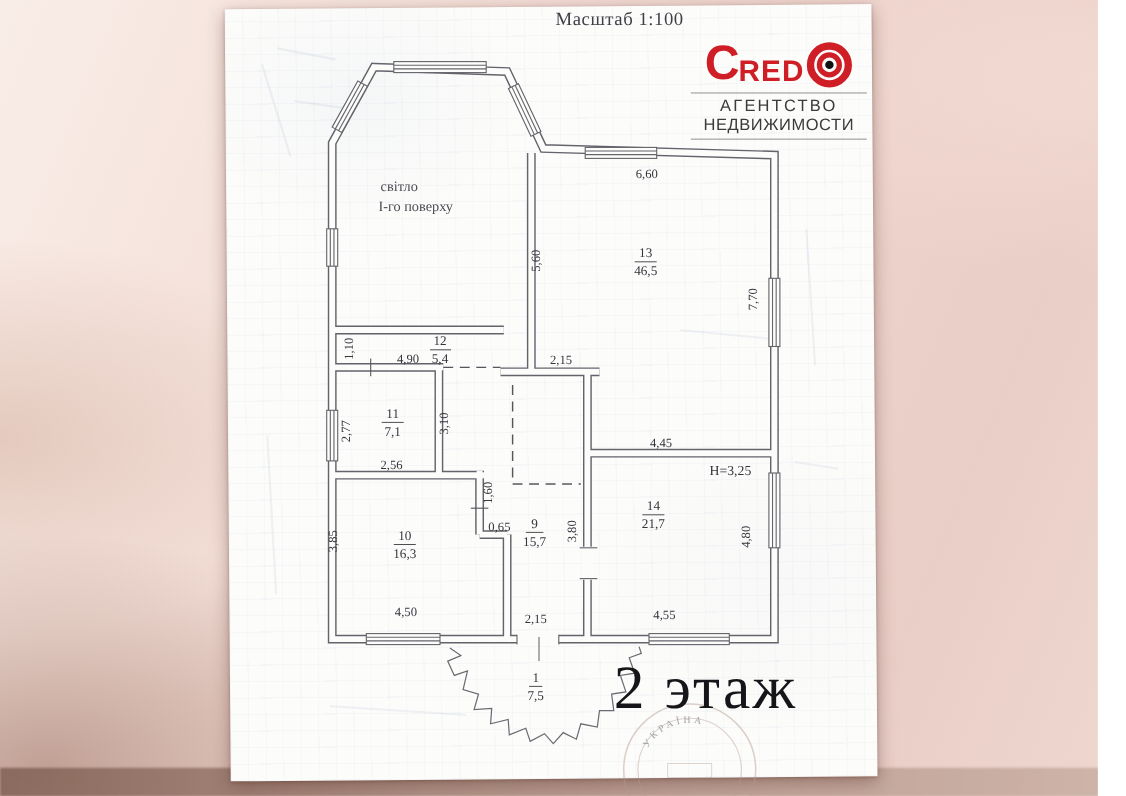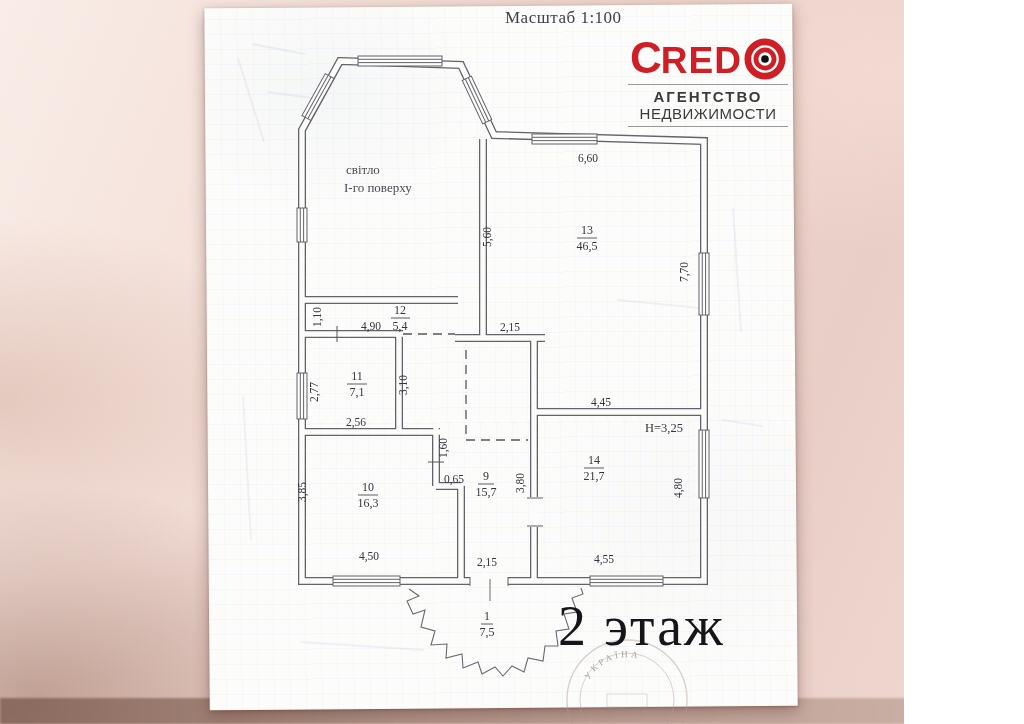--- a/index.html
+++ b/index.html
@@ -1,17 +1,17 @@
 <!DOCTYPE html>
 <html><head>
 <meta charset="utf-8">
 <style>
   html,body{margin:0;padding:0;width:1024px;height:724px;overflow:hidden;}
   .scene{
-    position:relative;width:904px;height:724px;overflow:hidden;
+    position:relative;width:998px;height:724px;overflow:hidden;
     background:
       radial-gradient(520px 300px at 4% 96%, rgba(142,96,80,0.50), rgba(142,96,80,0) 70%),
       radial-gradient(420px 260px at 0% 55%, rgba(205,165,148,0.45), rgba(205,165,148,0) 70%),
       radial-gradient(500px 240px at 100% 10%, rgba(244,220,212,0.8), rgba(244,220,212,0) 75%),
       linear-gradient(112deg,#f9ede7 0%,#f4e0d9 30%,#eed4cd 58%,#e9cec7 82%,#eed6cf 100%);
     font-family:"Liberation Serif", serif;
   }
   .photo-edge{
     position:absolute;left:0;top:698px;width:1024px;height:26px;
     background:linear-gradient(90deg,#7c5c50 0%,#9a7a6d 30%,#b3958a 60%,#c7aca1 100%);
@@ -33,25 +33,25 @@
   }
   .plan-svg{position:absolute;left:0;top:0;width:1024px;height:724px;}
   .scale-note{
     position:absolute;left:505px;top:8px;
     font-size:17px;color:#3f3f48;letter-spacing:0.5px;
   }
   .logo{position:absolute;left:628px;top:36px;width:160px;text-align:center;
         font-family:"Liberation Sans", sans-serif;}
   .brand{display:flex;align-items:flex-end;justify-content:center;height:44px;line-height:1;}
   .brand .c{font-size:44px;font-weight:bold;color:#cf1e26;letter-spacing:-1px;}
-  .brand .red{font-size:37px;font-weight:bold;color:#cf1e26;letter-spacing:1px;padding-bottom:1px;}
+  .brand .red{font-size:27px;font-weight:bold;color:#cf1e26;letter-spacing:1px;padding-bottom:1px;}
   .brand .bull{width:42px;height:42px;margin-left:2px;}
   .logo .rule{height:1px;background:#9a9a9a;margin:4px 0 3px 0;}
   .logo .rule.b{margin-top:4px;}
-  .logo .sub1{font-size:15px;font-weight:bold;color:#3b3b3b;letter-spacing:2px;}
+  .logo .sub1{font-size:15px;font-weight:normal;color:#3b3b3b;letter-spacing:2px;}
   .logo .sub2{font-size:15px;font-weight:normal;color:#3b3b3b;letter-spacing:0.5px;}
   .floor-label{
     position:absolute;left:558px;top:598px;
     font-size:56px;color:#16161a;letter-spacing:2px;line-height:1;
   }
   text{font-family:"Liberation Serif", serif;fill:#35353e;}
   .dim{font-size:11.5px;}
   .rm{font-size:12px;}
   .note{font-size:13px;fill:#4a4a52;}
   .hnote{font-size:12.5px;}

